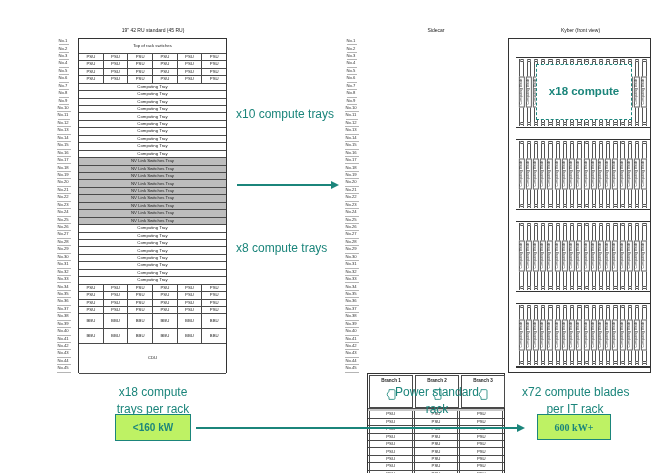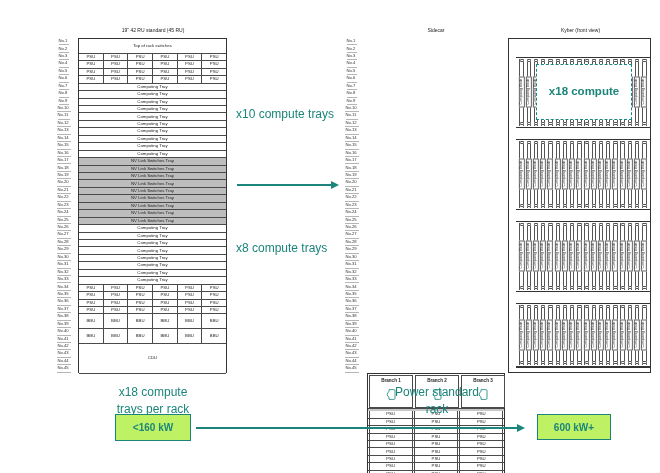--- a/index.html
+++ b/index.html
@@ -790,16 +790,18 @@
 
   <div class="abs arrow-line" style="left:196px;top:427px;width:322px;"></div>
   <div class="abs arrow-head" style="left:517px;top:424px;"></div>
 
   <div class="abs teal-note center" style="left:387px;top:384px;width:100px;">
     <div>Power standard</div>
     <div>rack</div>
   </div>
 
   <div class="abs teal-note center" style="left:522px;top:384px;width:106px;">
+    <div>x72 compute blades</div>
+    <div>per IT rack</div>
   </div>
-  <div class="abs power-box" style="left:537px;top:414px;width:74px;height:26px;">600 kW+</div>
+  <div class="abs power-box" style="left:537px;top:414px;width:74px;height:26px;font-family:Liberation Serif, serif;">600 kW+</div>
 
 </div>
 
 </body></html>

